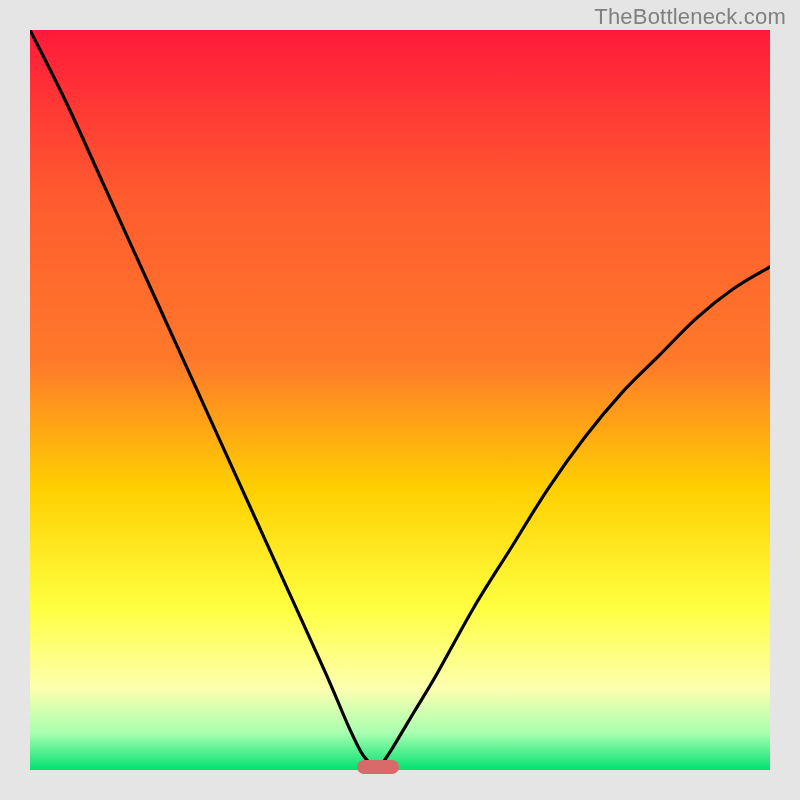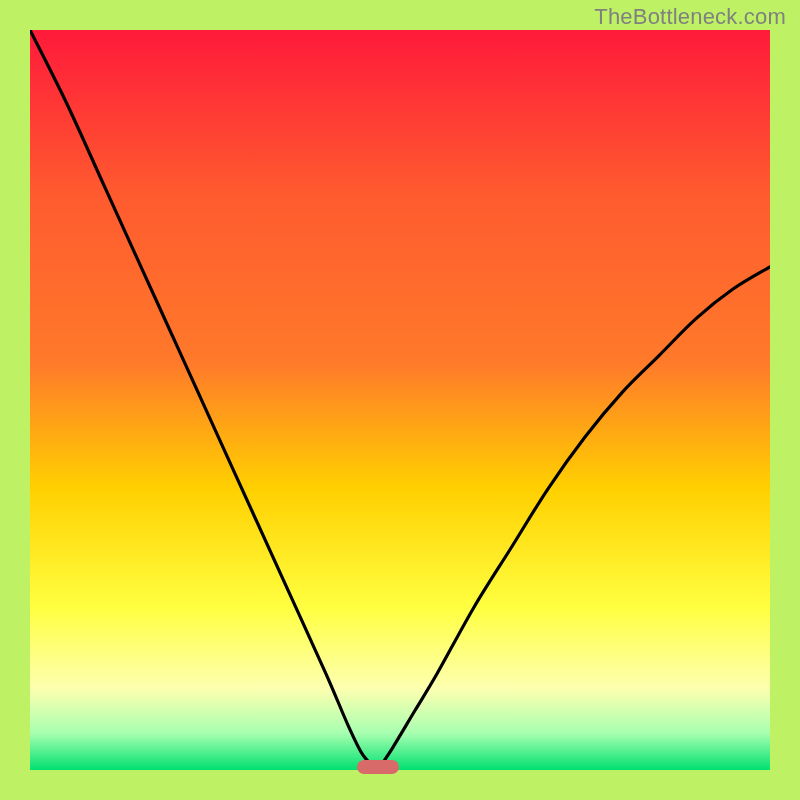--- a/index.html
+++ b/index.html
@@ -10,21 +10,21 @@
     overflow: hidden;
     background: #000;
     font-family: Arial, Helvetica, sans-serif;
   }
   .frame {
     position: absolute;
     left: 0;
     top: 0;
     width: 800px;
     height: 800px;
-    background: #bef264;
+    background: #e5e5e5;
   }
   .watermark {
     position: absolute;
     top: 4px;
     right: 14px;
     color: #808080;
     font-size: 22px;
     font-weight: 400;
     letter-spacing: 0.2px;
     z-index: 20;

